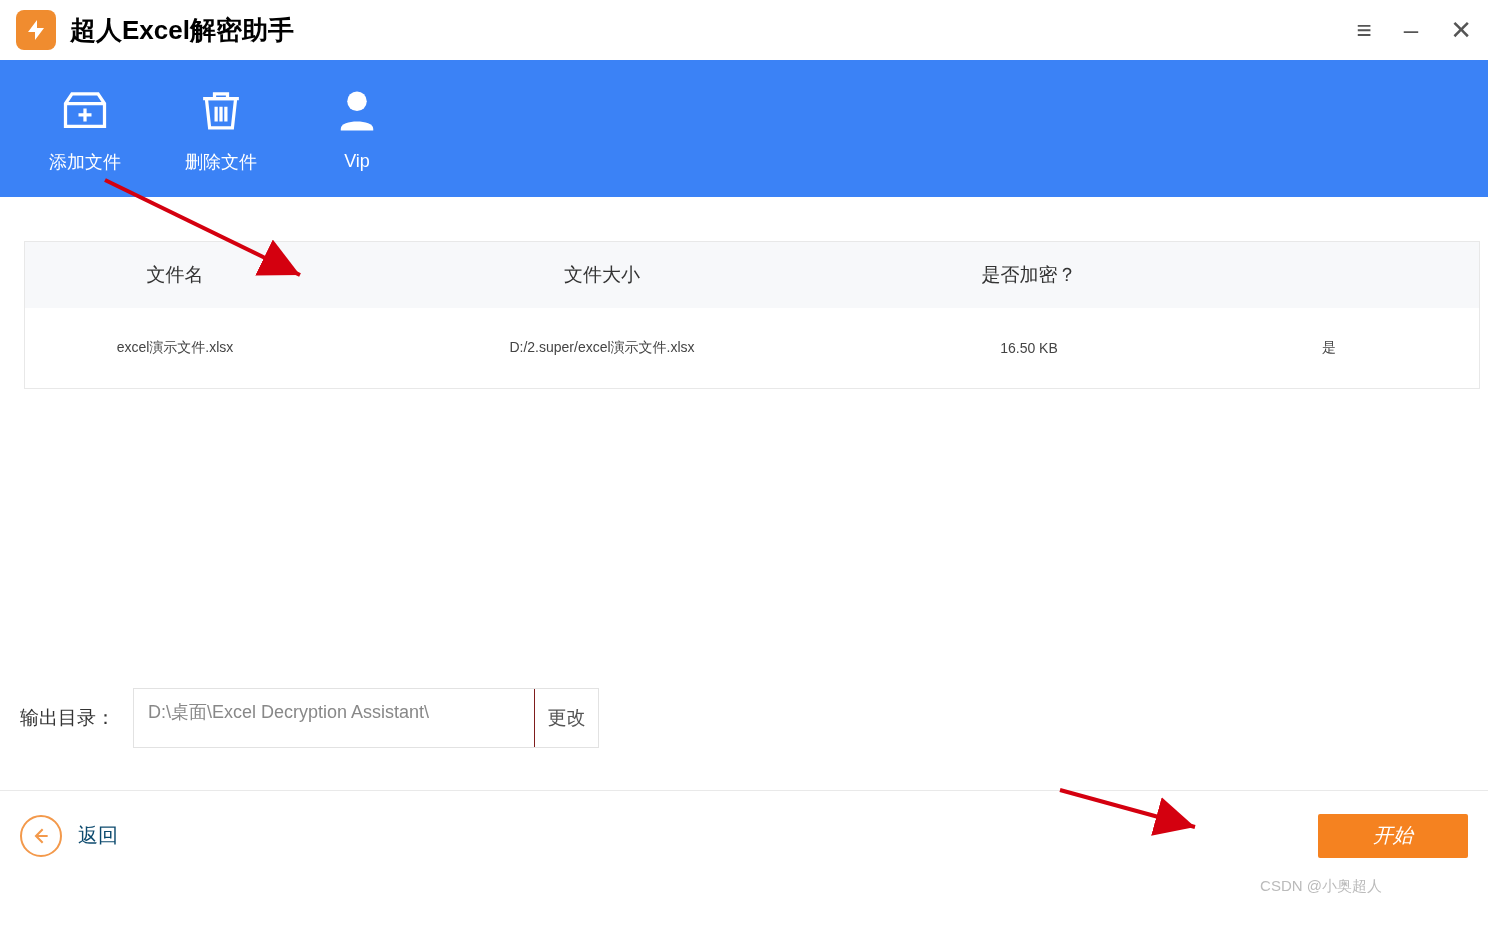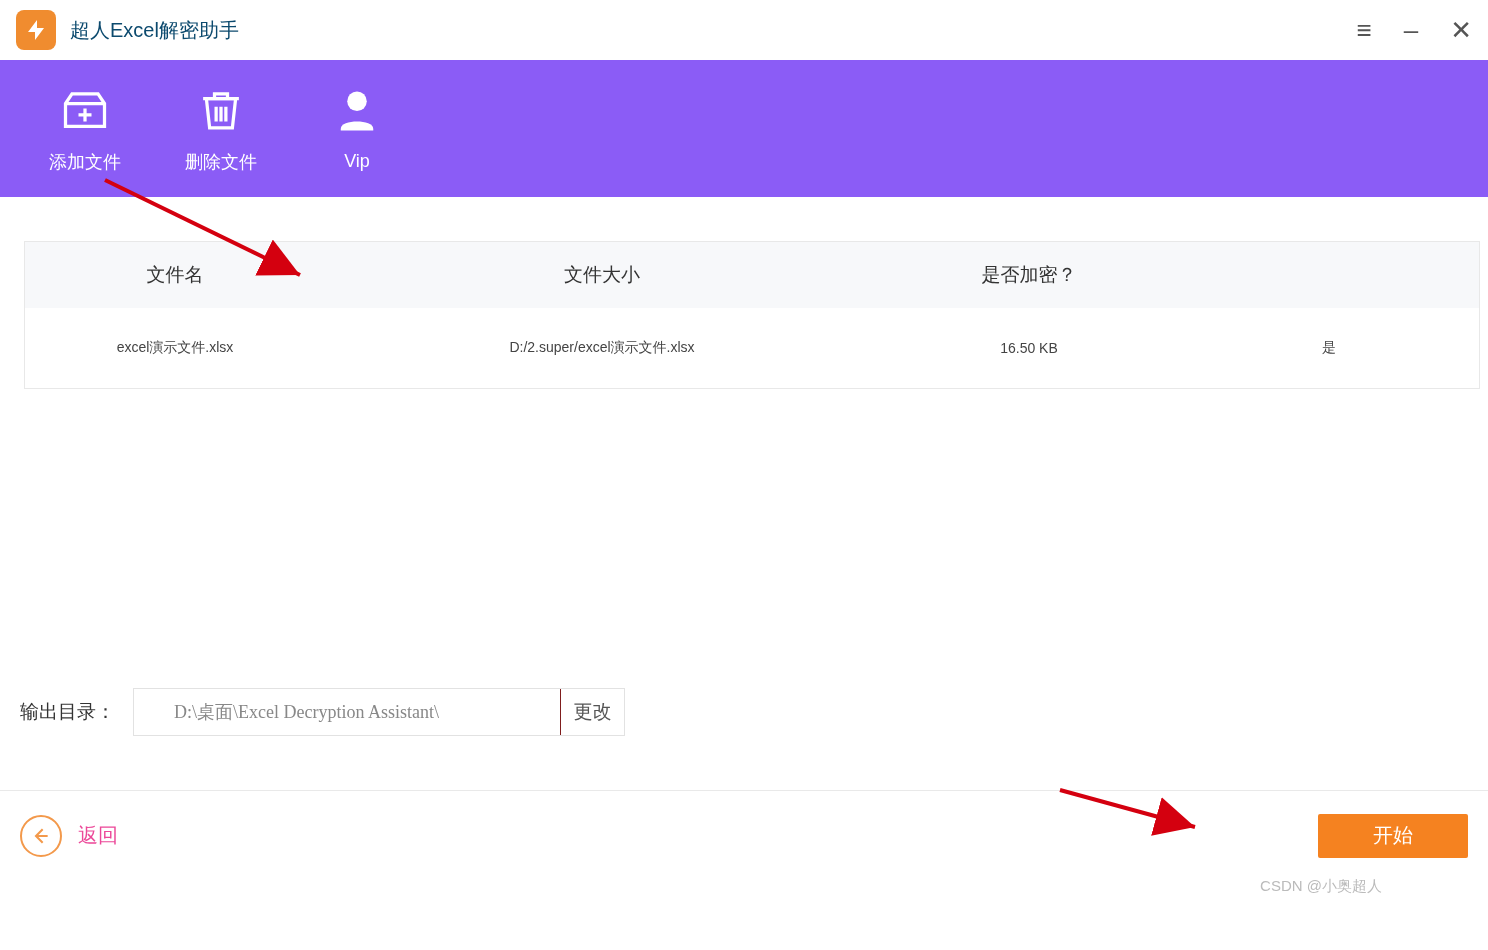--- a/index.html
+++ b/index.html
@@ -23,35 +23,35 @@
 }
 .app-logo {
   width: 40px; height: 40px;
   border-radius: 8px;
   background: #f08c2f;
   display: flex; align-items: center; justify-content: center;
   margin-right: 14px;
 }
 .app-logo svg { width: 24px; height: 24px; }
 .app-title {
-  font-size: 20px;
-  color: #0c4a6e;
-  font-weight: 400;
+  font-size: 26px;
+  color: #000000;
+  font-weight: 700;
 }
 .win-controls {
   margin-left: auto;
   display: flex;
   gap: 32px;
   color: #555;
 }
 .win-controls span { font-size: 26px; cursor: pointer; line-height: 1; }
 
 
 .toolbar {
-  background: #8b5cf6;
+  background: #3b82f6;
   height: 137px;
   display: flex;
   align-items: center;
   padding: 0 40px;
   gap: 46px;
   color: #fff;
 }
 .tool-btn {
   display: flex;
   flex-direction: column;
@@ -96,27 +96,25 @@
 }
 
 .output-row {
   position: absolute;
   left: 20px;
   top: 688px;
   display: flex;
   align-items: center;
   gap: 18px;
   font-size: 19px;
-  font-family: Liberation Serif, serif;
 }
 .output-row .field {
   display: flex;
   border: 1px solid #e2e2e2;
-  height: 48px;
-  padding-left: 26px;
+  height: 60px;
 }
 .output-row .out-path {
   width: 400px;
   padding: 0 14px;
   line-height: 46px;
   color: #888;
   font-size: 18px;
 }
 .output-row .change-btn {
   width: 64px;
@@ -133,40 +131,41 @@
   border-top: 1px solid #e9e9e9;
   height: 90px;
   display: flex;
   align-items: center;
   padding: 0 20px;
 }
 .back-btn {
   display: flex;
   align-items: center;
   gap: 16px;
-  color: #ec4899;
+  color: #0c4a6e;
   font-size: 20px;
   cursor: pointer;
 }
 .back-circle {
   width: 42px; height: 42px;
   border: 2px solid #f3994b;
   border-radius: 50%;
   display: flex; align-items:center; justify-content:center;
 }
 .back-circle svg { width: 20px; height: 20px; }
 .start-btn {
   margin-left: auto;
   background: #f58220;
   color: #fff;
   width: 150px; height: 44px;
   display: flex; align-items: center; justify-content: center;
   font-size: 20px;
   cursor: pointer;
   border-radius: 2px;
+  font-style: italic;
 }
 
 
 .arrow { position: absolute; pointer-events: none; }
 
 
 .watermark {
   position: absolute;
   right: 106px;
   bottom: 54px;

